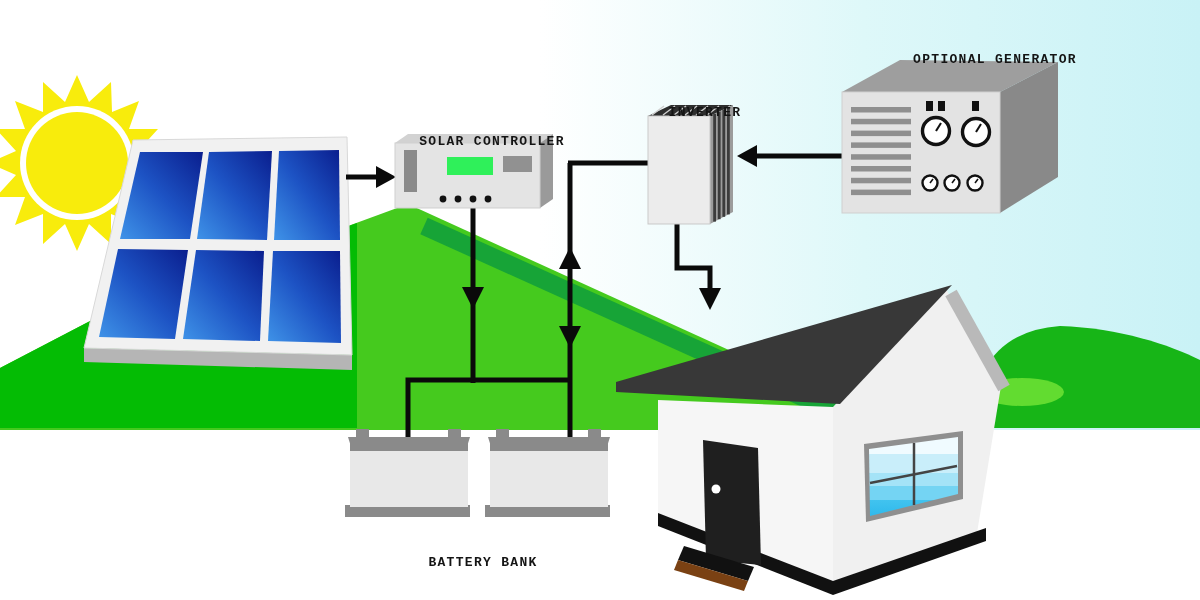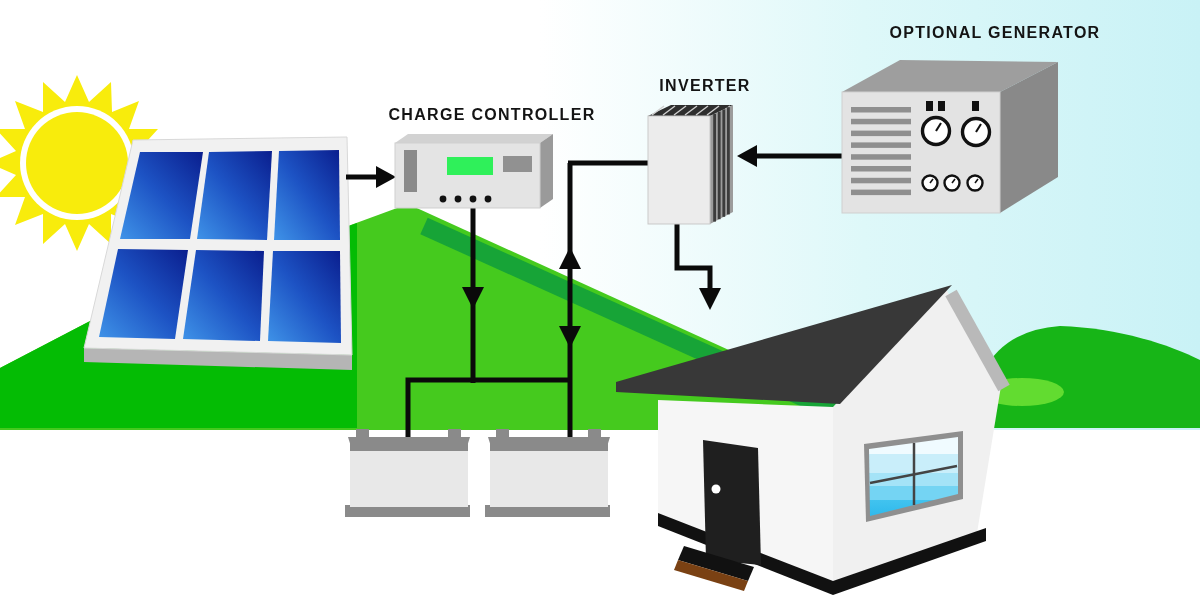--- a/index.html
+++ b/index.html
@@ -7,27 +7,28 @@
     position:relative;
     width:1200px;height:600px;
     overflow:hidden;
     background:#ffffff;
     font-family:"Liberation Sans",sans-serif;
   }
   .stage svg{position:absolute;left:0;top:0;}
   .diagram-label{
     position:absolute;
     transform:translateX(-50%);
-    font-family:Liberation Sans, sans-serif;
+    font-family:Liberation Mono, monospace;
     font-weight:700;
-    font-size:16px;
+    font-size:13px;
     letter-spacing:1.3px;
     color:#141414;
     white-space:nowrap;
     user-select:none;
+    margin-top:28px;
   }
 </style>
 </head>
 <body>
 
 <div class="stage">
 
 <svg width="1200" height="600" viewBox="0 0 1200 600">
   <defs>
     <linearGradient id="skyGrad" x1="0" y1="0" x2="1" y2="0">
@@ -205,17 +206,18 @@
     </g>
     <polygon points="703,440 758,448 761,565 706,560" fill="#1f1f1f"></polygon>
     <circle cx="716" cy="489" r="4.5" fill="#ffffff"></circle>
     <polygon points="684,546 754,567 748,581 678,560" fill="#111111"></polygon>
     <polygon points="678,560 748,581 744,591 674,570" fill="#7a4113"></polygon>
     <polygon points="616,392 840,404 952,285 616,382" fill="#383838"></polygon>
     <line x1="951" y1="293" x2="1004" y2="388" stroke="#b9b9b9" stroke-width="13"></line>
   </g>
 </svg>
 
-<div class="diagram-label" style="left:492px;top:106px;">CHARGE CONTROLLER</div>
+<div class="diagram-label" style="left:492px;top:106px;">SOLAR CONTROLLER</div>
 <div class="diagram-label" style="left:705px;top:77px;">INVERTER</div>
 <div class="diagram-label" style="left:995px;top:24px;">OPTIONAL GENERATOR</div>
+<div class="diagram-label" style="left:483px;top:527px;">BATTERY BANK</div>
 
 </div>
 
 </body></html>

